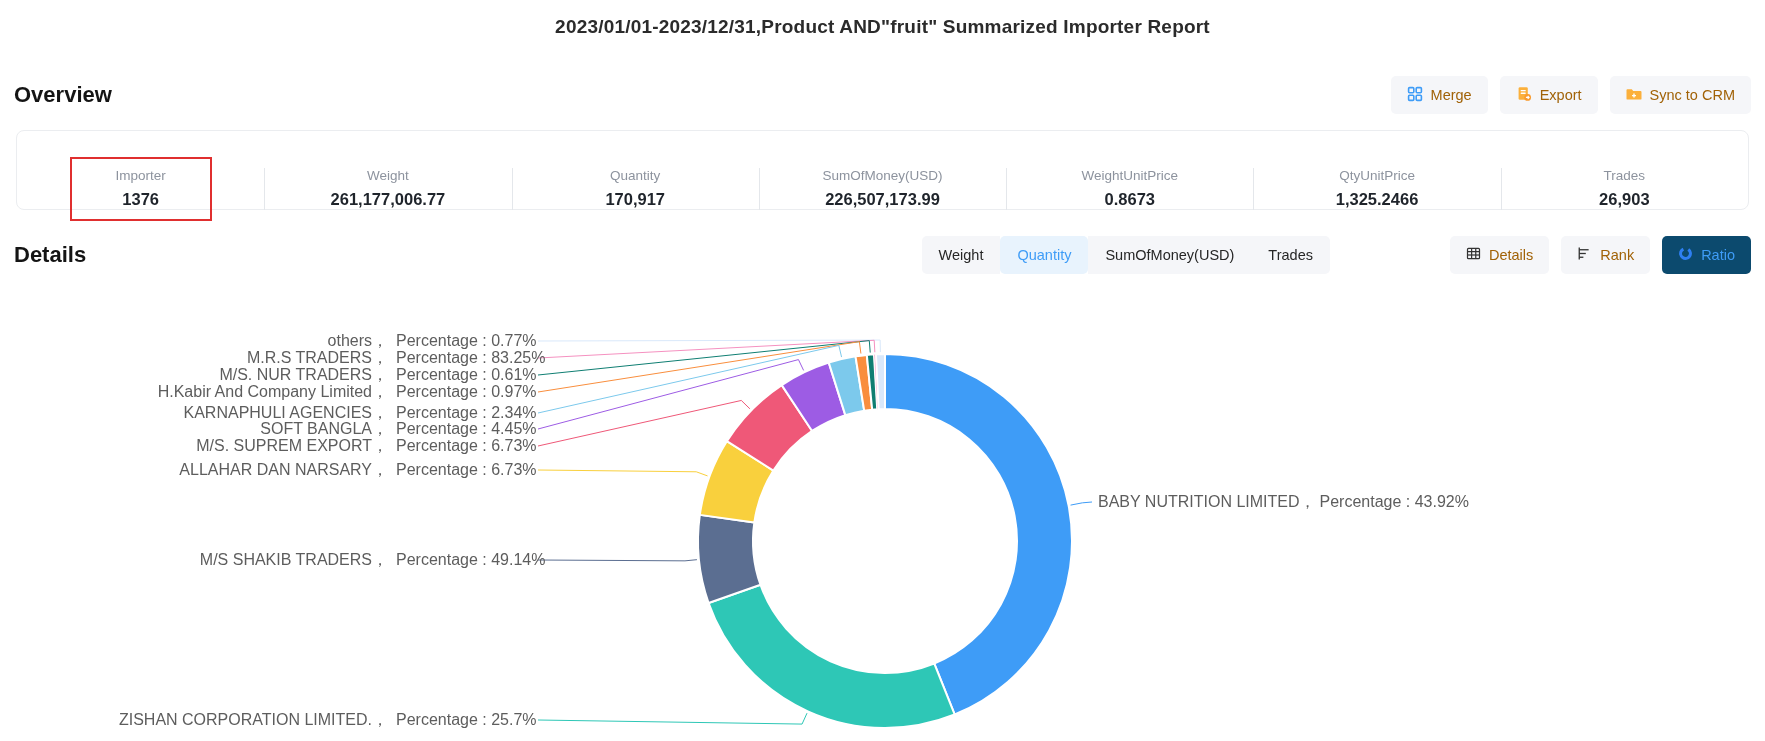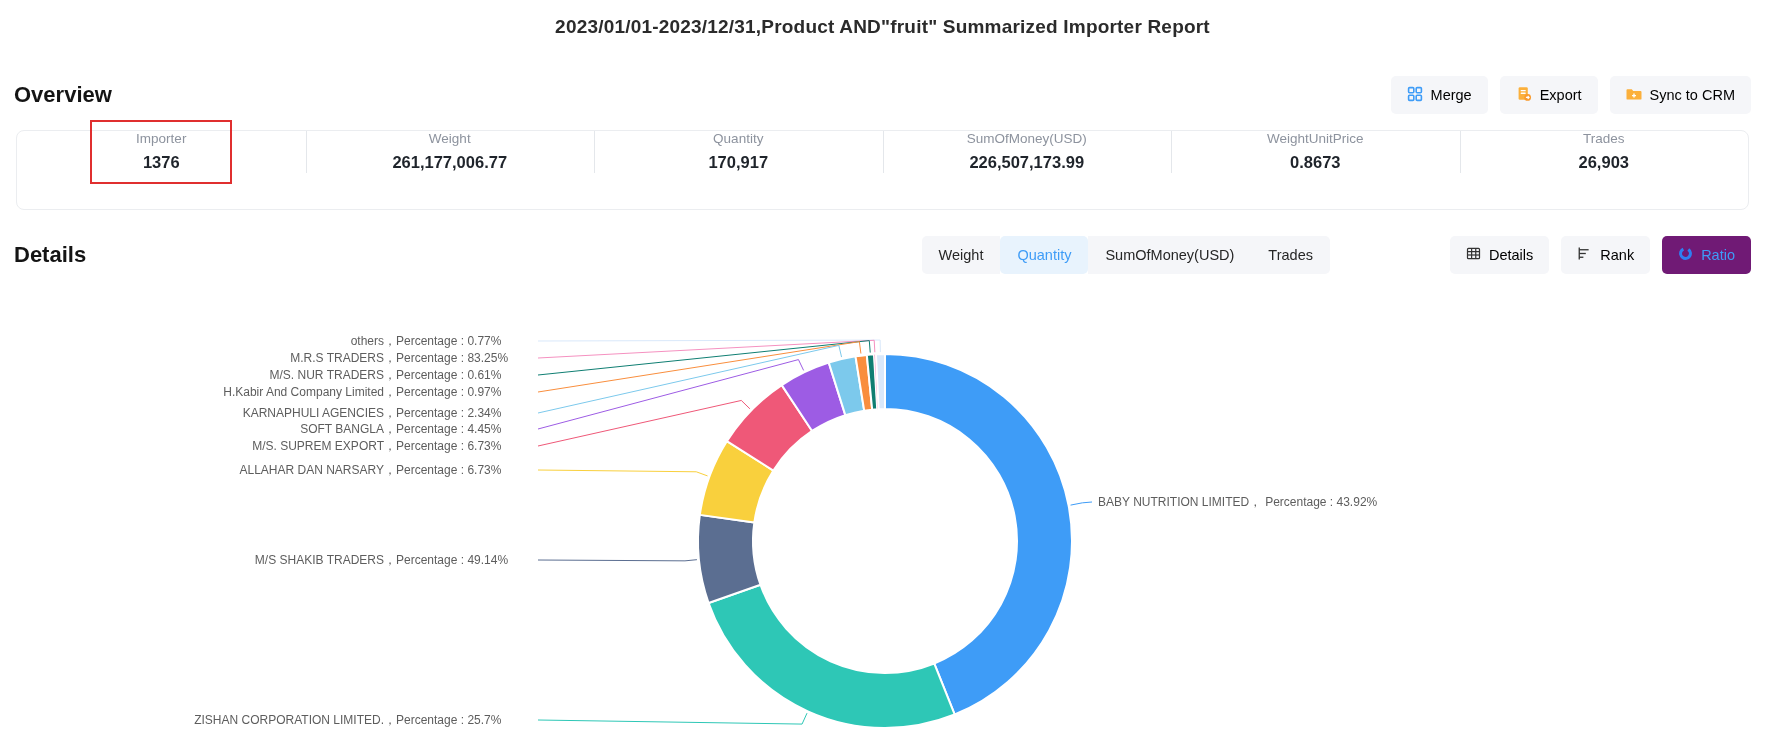--- a/index.html
+++ b/index.html
@@ -8,50 +8,50 @@
     position:relative; width:1765px; height:741px; overflow:hidden; background:#fff;
     font-family:"Liberation Sans","DejaVu Sans",sans-serif; color:#262626; cursor:default;
   }
   .report-title { padding-top:16px; text-align:center; font-size:19px; font-weight:600; color:#2b2b2b; letter-spacing:.2px; }
 
   .overview-row { margin:38px 14px 0; display:flex; align-items:center; justify-content:space-between; height:38px; }
   .section-heading { font-size:22px; font-weight:700; color:#141414; }
   .actions { display:flex; gap:12px; }
 
   .btn { display:inline-flex; align-items:center; gap:8px; height:38px; padding:0 16px;
-         background:#f5f6f9; border:none; border-radius:5px; font-size:14.5px; color:#000000;
+         background:#f5f6f9; border:none; border-radius:5px; font-size:14.5px; color:#a16207;
          font-family:inherit; cursor:pointer; white-space:nowrap; }
-  .btn.active { background:#701a75; color:#3e9cf7; }
+  .btn.active { background:#0c4a6e; color:#3e9cf7; }
   .btn svg { flex:0 0 auto; }
 
   .stats-card { margin:16px 16px 0; height:80px; border:1px solid #ebedf0; border-radius:8px;
-                display:flex; align-items:flex-start; background:#fff; }
+                display:flex; align-items:flex-end; background:#fff; }
   .stat { flex:1; position:relative; display:flex; flex-direction:column; align-items:center; justify-content:center; gap:7px; }
   .stat + .stat::before { content:""; position:absolute; left:0; top:50%; transform:translateY(-50%);
                           width:1px; height:42px; background:#e4e7eb; }
   .stat-label { font-size:13.5px; color:#8d939e; }
   .stat-value { font-size:16.5px; font-weight:600; color:#1f242b; }
   .hl-box { position:absolute; left:50%; top:50%; transform:translate(-50%,-50%);
             width:142px; height:64px; border:2.5px solid #e02f2f; pointer-events:none; }
 
   .details-row { margin:26px 14px 0; display:flex; align-items:center; justify-content:space-between; height:38px; }
   .details-right { display:flex; align-items:center; }
   .tabs { display:flex; }
   .tab { height:38px; line-height:38px; padding:0 17px; background:#f5f6f9; font-size:14.5px; color:#262626; cursor:pointer; }
   .tab:first-child { border-radius:5px 0 0 5px; }
   .tab:last-child { border-radius:0 5px 5px 0; }
   .tab.active { background:#e8f3fd; color:#3e9cf7; border-radius:5px; }
   .view-btns { display:flex; gap:12px; margin-left:120px; }
 
   #chart-area { position:absolute; left:0; top:270px; width:1765px; height:471px; }
   #chart-svg { position:absolute; left:0; top:0; }
   .chart-label { position:absolute; height:18px; line-height:18px; white-space:nowrap;
-                 font-size:12px; color:#5d5d5d; display:flex; }
+                 font-size:16px; color:#5d5d5d; display:flex; }
   .chart-label.left { justify-content:flex-end; }
-  .chart-label.left .pct { width:136px; margin-left:0; text-align:left; }
+  .chart-label.left .pct { width:136px; margin-left:8px; text-align:left; }
   .chart-label.right .pct { margin-left:4px; }
 </style>
 </head>
 <body>
 
 <div class="page">
 
   <div class="report-title">2023/01/01-2023/12/31,Product AND"fruit" Summarized Importer Report</div>
 
   <div class="overview-row">
@@ -100,20 +100,24 @@
         <div class="stat-label">Quantity</div>
         <div class="stat-value">170,917</div>
       </div>
       <div class="stat">
         <div class="stat-label">SumOfMoney(USD)</div>
         <div class="stat-value">226,507,173.99</div>
       </div>
       <div class="stat">
         <div class="stat-label">WeightUnitPrice</div>
         <div class="stat-value">0.8673</div>
+      </div>
+      <div class="stat">
+        <div class="stat-label">QtyUnitPrice</div>
+        <div class="stat-value">1,325.2466</div>
       </div>
       <div class="stat">
         <div class="stat-label">Trades</div>
         <div class="stat-value">26,903</div>
       </div>
     </div>
 
   <div class="details-row">
     <div class="section-heading">Details</div>
     <div class="details-right">

